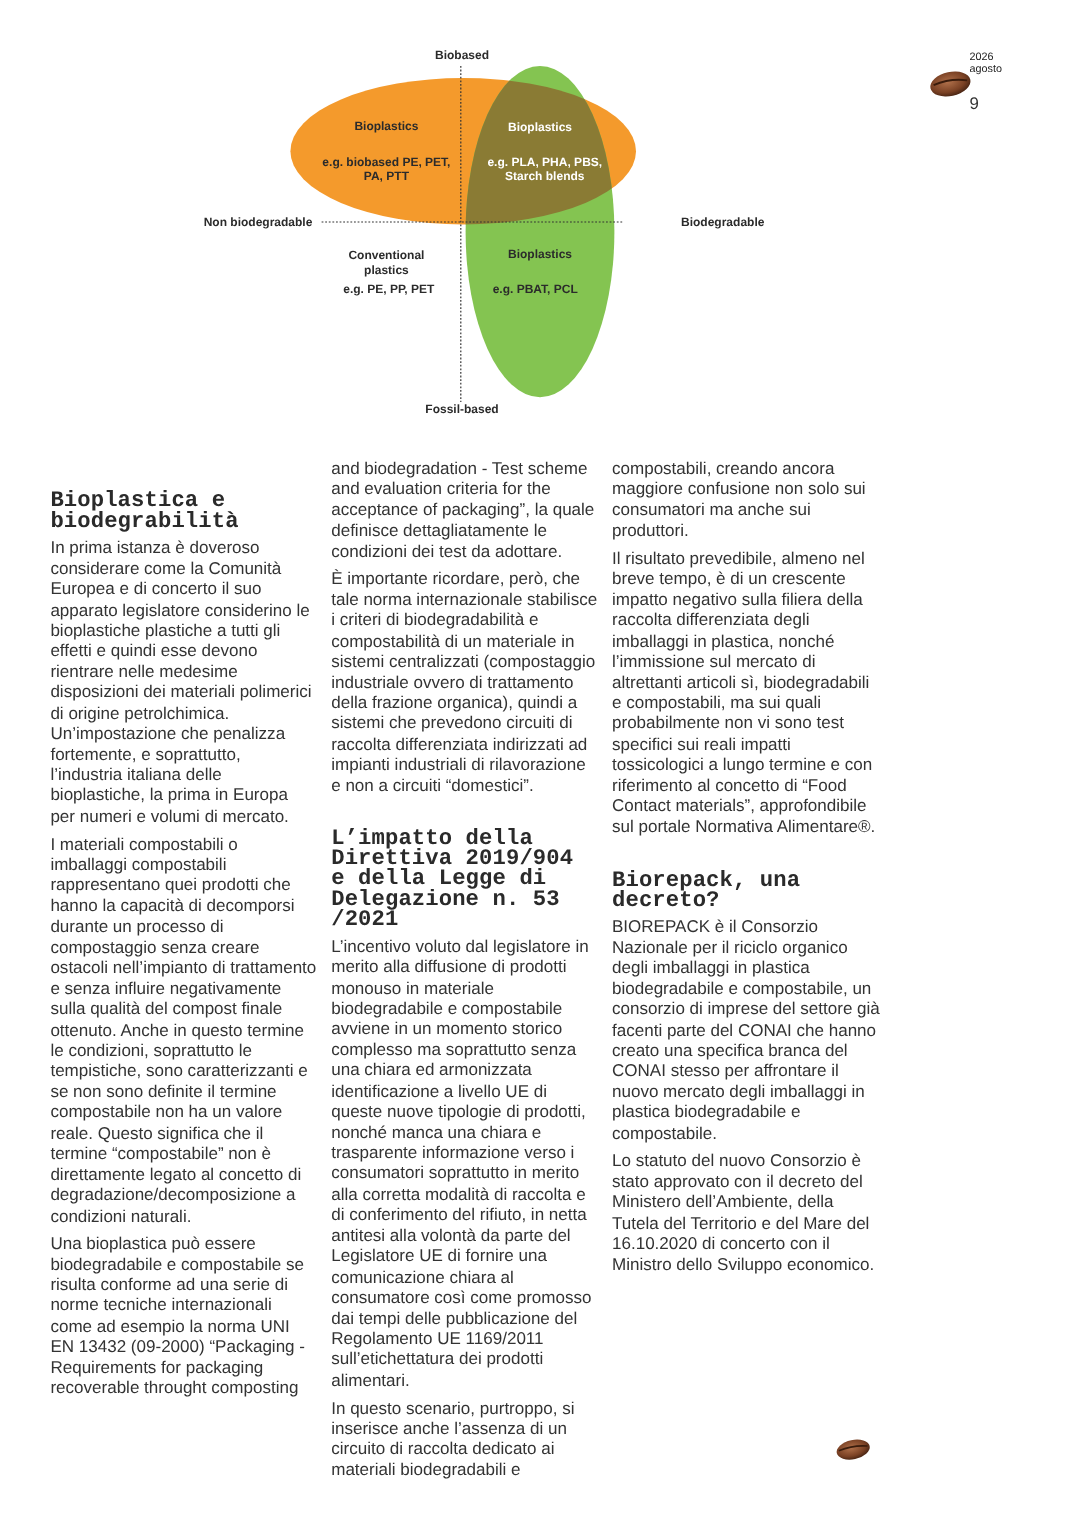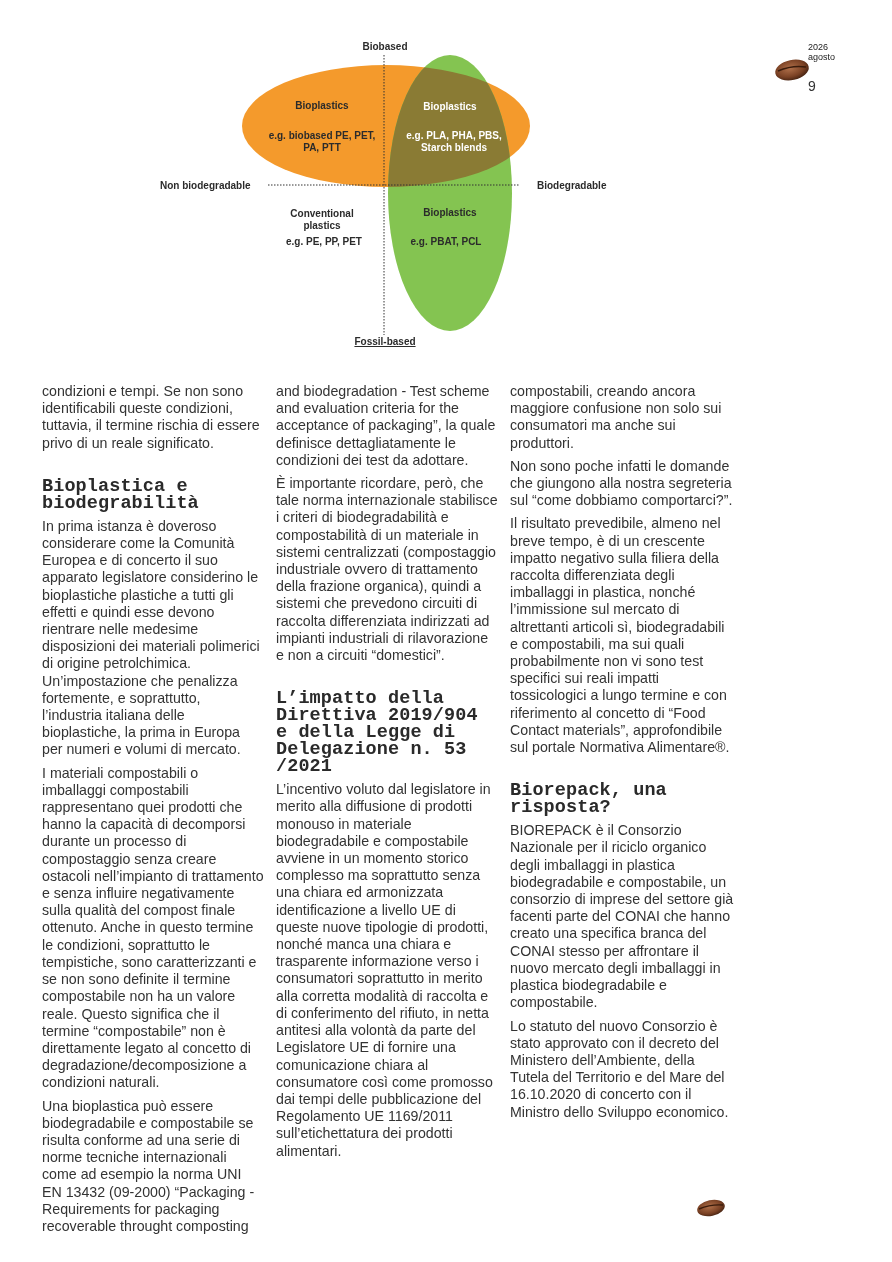--- a/index.html
+++ b/index.html
@@ -37,23 +37,23 @@
         </clipPath>
     </defs>
     <ellipse cx="386" cy="126" rx="144" ry="61" fill="#f49a2c"></ellipse>
     <ellipse cx="450" cy="193" rx="62" ry="138" fill="#84c451"></ellipse>
     <ellipse cx="450" cy="193" rx="62" ry="138" fill="#8a7b34" clip-path="url(#clipOrange)"></ellipse>
     <line x1="384" y1="55" x2="384" y2="335" stroke="#333" stroke-width="1" stroke-dasharray="1.5,1.5"></line>
     <line x1="268" y1="185" x2="520" y2="185" stroke="#333" stroke-width="1" stroke-dasharray="1.5,1.5"></line>
   </svg>
 
   <div class="dlabel" style="left:340px;top:41px;width:90px;">Biobased</div>
-  <div class="dlabel" style="left:335px;top:336px;width:100px;text-decoration:underline;">Fossil-based</div>
-  <div class="dlabel" style="left:160px;top:180px;width:110px;text-align:left;">Non biodegradable</div>
-  <div class="dlabel" style="left:524px;top:180px;width:100px;text-align:left;padding-left:13px;">Biodegradable</div>
+  <div class="dlabel" style="left:335px;top:336px;width:100px;">Fossil-based</div>
+  <div class="dlabel" style="left:160px;top:180px;width:110px;text-align:center;">Non biodegradable</div>
+  <div class="dlabel" style="left:524px;top:180px;width:100px;text-align:right;padding-left:13px;">Biodegradable</div>
 
   <div class="dlabel" style="left:272px;top:100px;width:100px;">Bioplastics</div>
   <div class="dlabel" style="left:268px;top:130px;width:108px;">e.g. biobased PE, PET, PA, PTT</div>
 
   <div class="dlabel white" style="left:400px;top:101px;width:100px;">Bioplastics</div>
   <div class="dlabel white" style="left:400px;top:130px;width:108px;">e.g. PLA, PHA, PBS, Starch blends</div>
 
   <div class="dlabel" style="left:274px;top:208px;width:96px;">Conventional plastics</div>
   <div class="dlabel" style="left:270px;top:236px;width:108px;">e.g. PE, PP, PET</div>
 
@@ -72,39 +72,38 @@
   <ellipse cx="20" cy="14" rx="17" ry="10" fill="url(#beanG)" transform="rotate(-12 20 14)"></ellipse>
   <path d="M6 15 Q20 9 34 11" stroke="#3a1c0c" stroke-width="1.6" fill="none"></path>
 </svg>
 <div class="pagehead">
   <div>2026</div>
   <div>agosto</div>
 </div>
 <div class="pagenum">9</div>
 
 <div class="col" id="col1">
-  <p>condizioni e tempi. Se non sono identificabili queste condizioni, tuttavia, il termine rischia di essere privo di un reale significato.</p>
   <h2>Bioplastica e biodegrabilità</h2>
   <p>In prima istanza è doveroso considerare come la Comunità Europea e di concerto il suo apparato legislatore considerino le bioplastiche plastiche a tutti gli effetti e quindi esse devono rientrare nelle medesime disposizioni dei materiali polimerici di origine petrolchimica. Un’impostazione che penalizza fortemente, e soprattutto, l’industria italiana delle bioplastiche, la prima in Europa per numeri e volumi di mercato.</p>
   <p>I materiali compostabili o imballaggi compostabili rappresentano quei prodotti che hanno la capacità di decomporsi durante un processo di compostaggio senza creare ostacoli nell’impianto di trattamento e senza influire negativamente sulla qualità del compost finale ottenuto. Anche in questo termine le condizioni, soprattutto le tempistiche, sono caratterizzanti e se non sono definite il termine compostabile non ha un valore reale. Questo significa che il termine “compostabile” non è direttamente legato al concetto di degradazione/decomposizione a condizioni naturali.</p>
   <p>Una bioplastica può essere biodegradabile e compostabile se risulta conforme ad una serie di norme tecniche internazionali come ad esempio la norma UNI EN 13432 (09-2000) “Packaging - Requirements for packaging recoverable throught composting</p>
 </div>
 
 <div class="col" id="col2">
   <p>and biodegradation - Test scheme and evaluation criteria for the acceptance of packaging”, la quale definisce dettagliatamente le condizioni dei test da adottare.</p>
   <p>È importante ricordare, però, che tale norma internazionale stabilisce i criteri di biodegradabilità e compostabilità di un materiale in sistemi centralizzati (compostaggio industriale ovvero di trattamento della frazione organica), quindi a sistemi che prevedono circuiti di raccolta differenziata indirizzati ad impianti industriali di rilavorazione e non a circuiti “domestici”.</p>
   <h2>L’impatto della Direttiva 2019/904 e della Legge di Delegazione n. 53 /2021</h2>
   <p>L’incentivo voluto dal legislatore in merito alla diffusione di prodotti monouso in materiale biodegradabile e compostabile avviene in un momento storico complesso ma soprattutto senza una chiara ed armonizzata identificazione a livello UE di queste nuove tipologie di prodotti, nonché manca una chiara e trasparente informazione verso i consumatori soprattutto in merito alla corretta modalità di raccolta e di conferimento del rifiuto, in netta antitesi alla volontà da parte del Legislatore UE di fornire una comunicazione chiara al consumatore così come promosso dai tempi delle pubblicazione del Regolamento UE 1169/2011 sull’etichettatura dei prodotti alimentari.</p>
+  <p>In questo scenario, purtroppo, si inserisce anche l’assenza di un circuito di raccolta dedicato ai materiali biodegradabili e</p>
 </div>
 
 <div class="col" id="col3">
   <p>compostabili, creando ancora maggiore confusione non solo sui consumatori ma anche sui produttori.</p>
-  <p>Non sono poche infatti le domande che giungono alla nostra segreteria sul “come dobbiamo comportarci?”.</p>
   <p>Il risultato prevedibile, almeno nel breve tempo, è di un crescente impatto negativo sulla filiera della raccolta differenziata degli imballaggi in plastica, nonché l’immissione sul mercato di altrettanti articoli sì, biodegradabili e compostabili, ma sui quali probabilmente non vi sono test specifici sui reali impatti tossicologici a lungo termine e con riferimento al concetto di “Food Contact materials”, approfondibile sul portale Normativa Alimentare®.</p>
-  <h2>Biorepack, una risposta?</h2>
+  <h2>Biorepack, una decreto?</h2>
   <p>BIOREPACK è il Consorzio Nazionale per il riciclo organico degli imballaggi in plastica biodegradabile e compostabile, un consorzio di imprese del settore già facenti parte del CONAI che hanno creato una specifica branca del CONAI stesso per affrontare il nuovo mercato degli imballaggi in plastica biodegradabile e compostabile.</p>
   <p>Lo statuto del nuovo Consorzio è stato approvato con il decreto del Ministero dell’Ambiente, della Tutela del Territorio e del Mare del 16.10.2020 di concerto con il Ministro dello Sviluppo economico.</p>
 </div>
 
 <svg class="bean" style="left:694px;top:1196px" width="34" height="24">
   <ellipse cx="17" cy="12" rx="14" ry="8" fill="url(#beanG)" transform="rotate(-12 17 12)"></ellipse>
   <path d="M5 13 Q17 8 29 9" stroke="#3a1c0c" stroke-width="1.4" fill="none"></path>
 </svg>
 
 </body></html>

